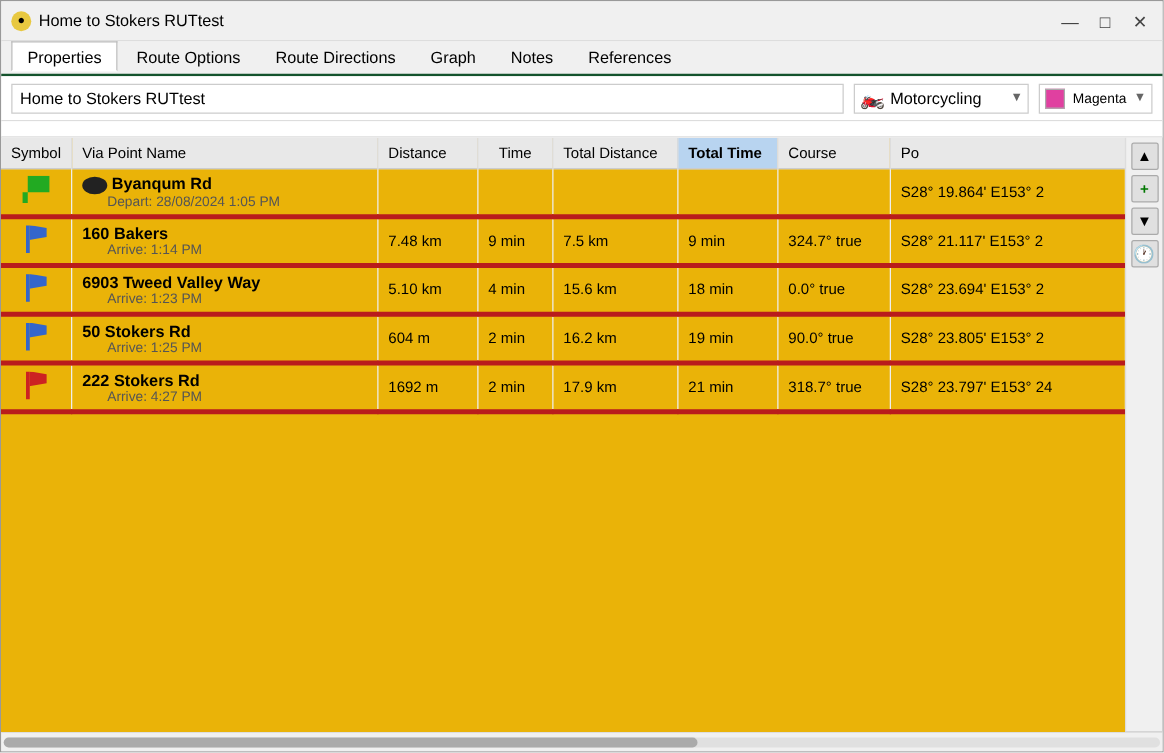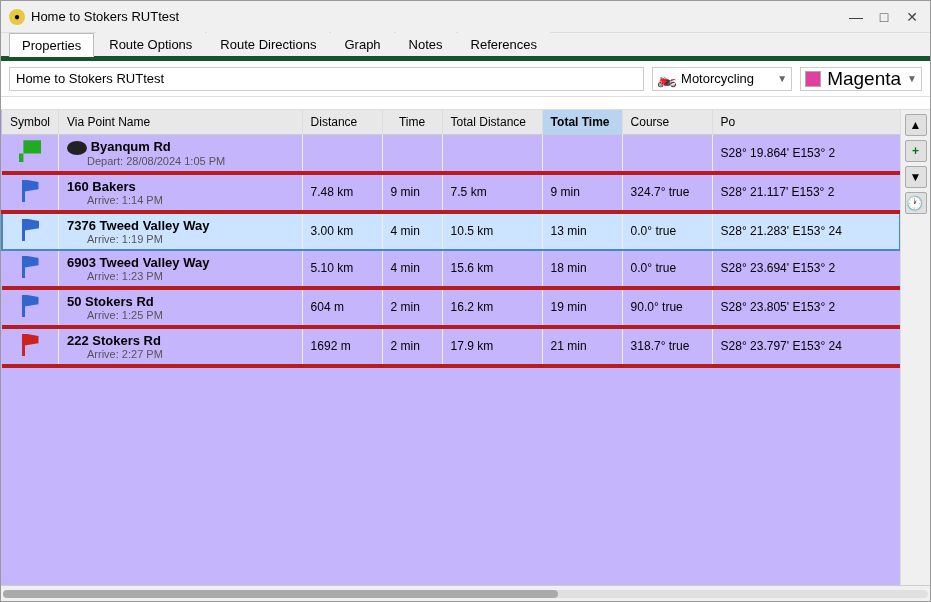--- a/index.html
+++ b/index.html
@@ -52,24 +52,24 @@
       display: flex; align-items: center; justify-content: center;
       cursor: pointer;
       font-size: 14px;
       color: #444;
       background: none;
       border: none;
       border-radius: 3px;
     }
     .tab-bar {
       display: flex;
-      align-items: flex-end;
+      align-items: flex-start;
       padding: 0 8px;
       background: #f0f0f0;
-      border-bottom: 5px solid #14532d;
+      border-bottom: 2px solid #14532d;
       height: 28px;
     }
     .tab {
       padding: 4px 12px;
       font-size: 13px;
       cursor: pointer;
       color: #000;
       background: #f0f0f0;
       border: 1px solid transparent;
       border-bottom: none;
@@ -135,21 +135,21 @@
       cursor: pointer;
       min-width: 90px;
     }
     .color-swatch {
       width: 16px;
       height: 16px;
       background: #e040a0;
       border: 1px solid #aaa;
     }
     .color-label {
-      font-size: 19px;
+      font-size: 11px;
       flex: 1;
     }
     .color-arrow {
       font-size: 10px;
       color: #666;
     }
     .stats-bar {
       background: #fff;
       padding: 6px 12px;
       border-bottom: 1px solid #ddd;
@@ -162,21 +162,21 @@
     .stats-link {
       font-size: 13px;
       color: #000;
       cursor: pointer;
     }
     .stats-link a { color: #0066cc; text-decoration: underline; cursor: pointer; }
     .table-container {
       flex: 1;
       overflow-y: auto;
       overflow-x: auto;
-      background: #c4b5fd;
+      background: #eab308;
     }
     table {
       width: 100%;
       border-collapse: collapse;
       min-width: 900px;
     }
     thead tr {
       background: #e8e8e8;
       border-bottom: 1px solid #ccc;
     }
@@ -383,36 +383,20 @@
     <td>
       <div class="via-name">160 Bakers</div>
       <div class="via-time">Arrive: 1:14 PM</div>
     </td>
     <td>7.48 km</td>
     <td>9 min</td>
     <td>7.5 km</td>
     <td>9 min</td>
     <td>324.7° true</td>
     <td>S28° 21.117' E153° 2</td>
-  </tr>
-            <tr class="selected">
-    <td class="symbol-cell"><span style="display:inline-flex;align-items:flex-end;gap:0;">
-                  <span style="display:inline-block;width:3px;height:22px;background:#3366cc;"></span>
-                  <span style="display:inline-block;width:14px;height:12px;background:#3366cc;clip-path:polygon(0 0,100% 20%,100% 80%,0 100%);margin-bottom:10px;margin-left:0;"></span>
-                </span></td>
-    <td>
-      <div class="via-name">7376 Tweed Valley Way</div>
-      <div class="via-time">Arrive: 1:19 PM</div>
-    </td>
-    <td>3.00 km</td>
-    <td>4 min</td>
-    <td>10.5 km</td>
-    <td>13 min</td>
-    <td>0.0° true</td>
-    <td>S28° 21.283' E153° 24</td>
   </tr>
             <tr>
     <td class="symbol-cell"><span style="display:inline-flex;align-items:flex-end;gap:0;">
                   <span style="display:inline-block;width:3px;height:22px;background:#3366cc;"></span>
                   <span style="display:inline-block;width:14px;height:12px;background:#3366cc;clip-path:polygon(0 0,100% 20%,100% 80%,0 100%);margin-bottom:10px;margin-left:0;"></span>
                 </span></td>
     <td>
       <div class="via-name">6903 Tweed Valley Way</div>
       <div class="via-time">Arrive: 1:23 PM</div>
     </td>
@@ -439,21 +423,21 @@
     <td>90.0° true</td>
     <td>S28° 23.805' E153° 2</td>
   </tr>
             <tr>
     <td class="symbol-cell"><span style="display:inline-flex;align-items:flex-end;gap:0;">
                   <span style="display:inline-block;width:3px;height:22px;background:#cc2222;"></span>
                   <span style="display:inline-block;width:14px;height:12px;background:#cc2222;clip-path:polygon(0 0,100% 20%,100% 80%,0 100%);margin-bottom:10px;"></span>
                 </span></td>
     <td>
       <div class="via-name">222 Stokers Rd</div>
-      <div class="via-time">Arrive: 2:27 PM</div>
+      <div class="via-time">Arrive: 4:27 PM</div>
     </td>
     <td>1692 m</td>
     <td>2 min</td>
     <td>17.9 km</td>
     <td>21 min</td>
     <td>318.7° true</td>
     <td>S28° 23.797' E153° 24</td>
   </tr>
           </tbody>
       </table>

